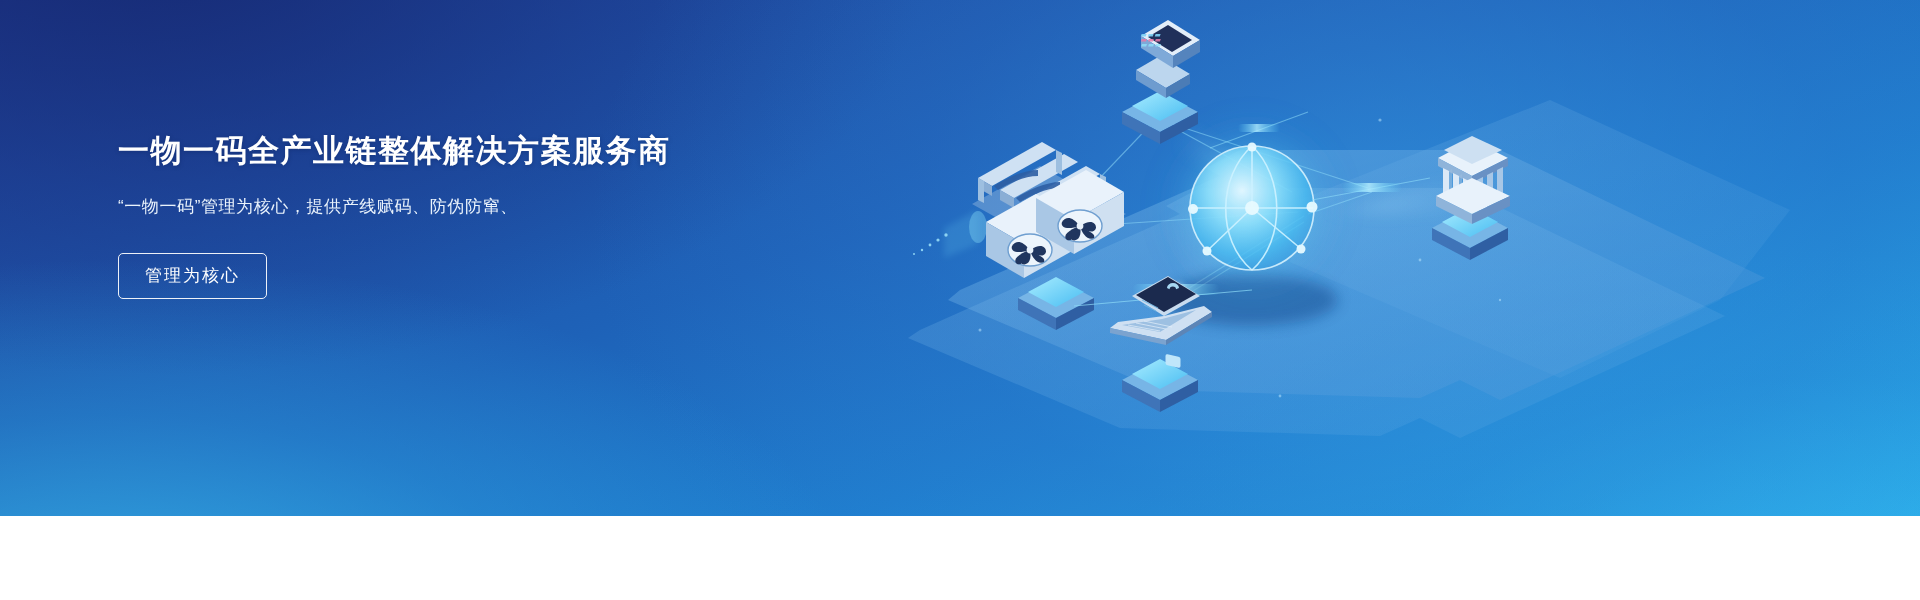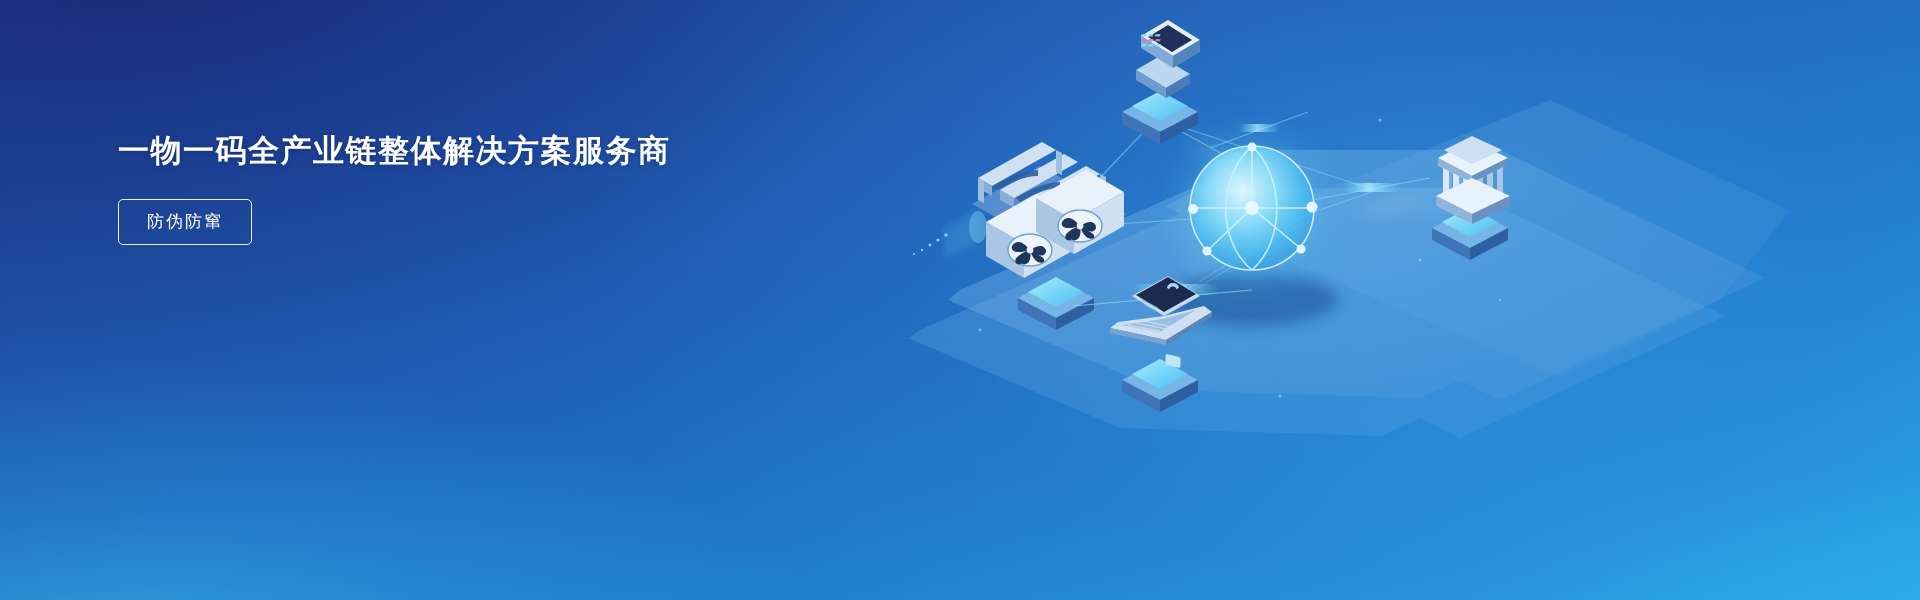--- a/index.html
+++ b/index.html
@@ -6,21 +6,21 @@
   * { box-sizing: border-box; margin: 0; padding: 0; }
   html, body {
     width: 1920px; height: 600px;
     overflow: hidden;
     font-family: "Liberation Sans", "DejaVu Sans", sans-serif;
   }
 
   
   .banner {
     position: relative;
-    width: 1920px; height: 600px;
+    width: 1920px; height: 516px;
     overflow: hidden;
     background: #d946ef;
     padding-left: 20px;
   }
 
   
   .bg-base {
     position: absolute; inset: 0;
     background: linear-gradient(160deg,
         #203a8f 0%,
@@ -430,20 +430,21 @@
         <circle cx="420" cy="396" r="1.4"></circle>
         <circle cx="640" cy="300" r="1.2"></circle>
       </g>
     </svg>
   </div>
 
   <div class="copy">
     <h1 class="headline">一物一码全产业链整体解决方案服务商</h1>
 
     <div class="sub-lines">
+      <div class="sub-line">“一物一码”管理为核心，提供产线赋码、防伪防窜、</div>
     </div>
 
     <div class="cta-wrap">
-      <button class="cta">防伪防窜</button>
+      <button class="cta">管理为核心</button>
     </div>
   </div>
 
 </div>
 
 </body></html>

